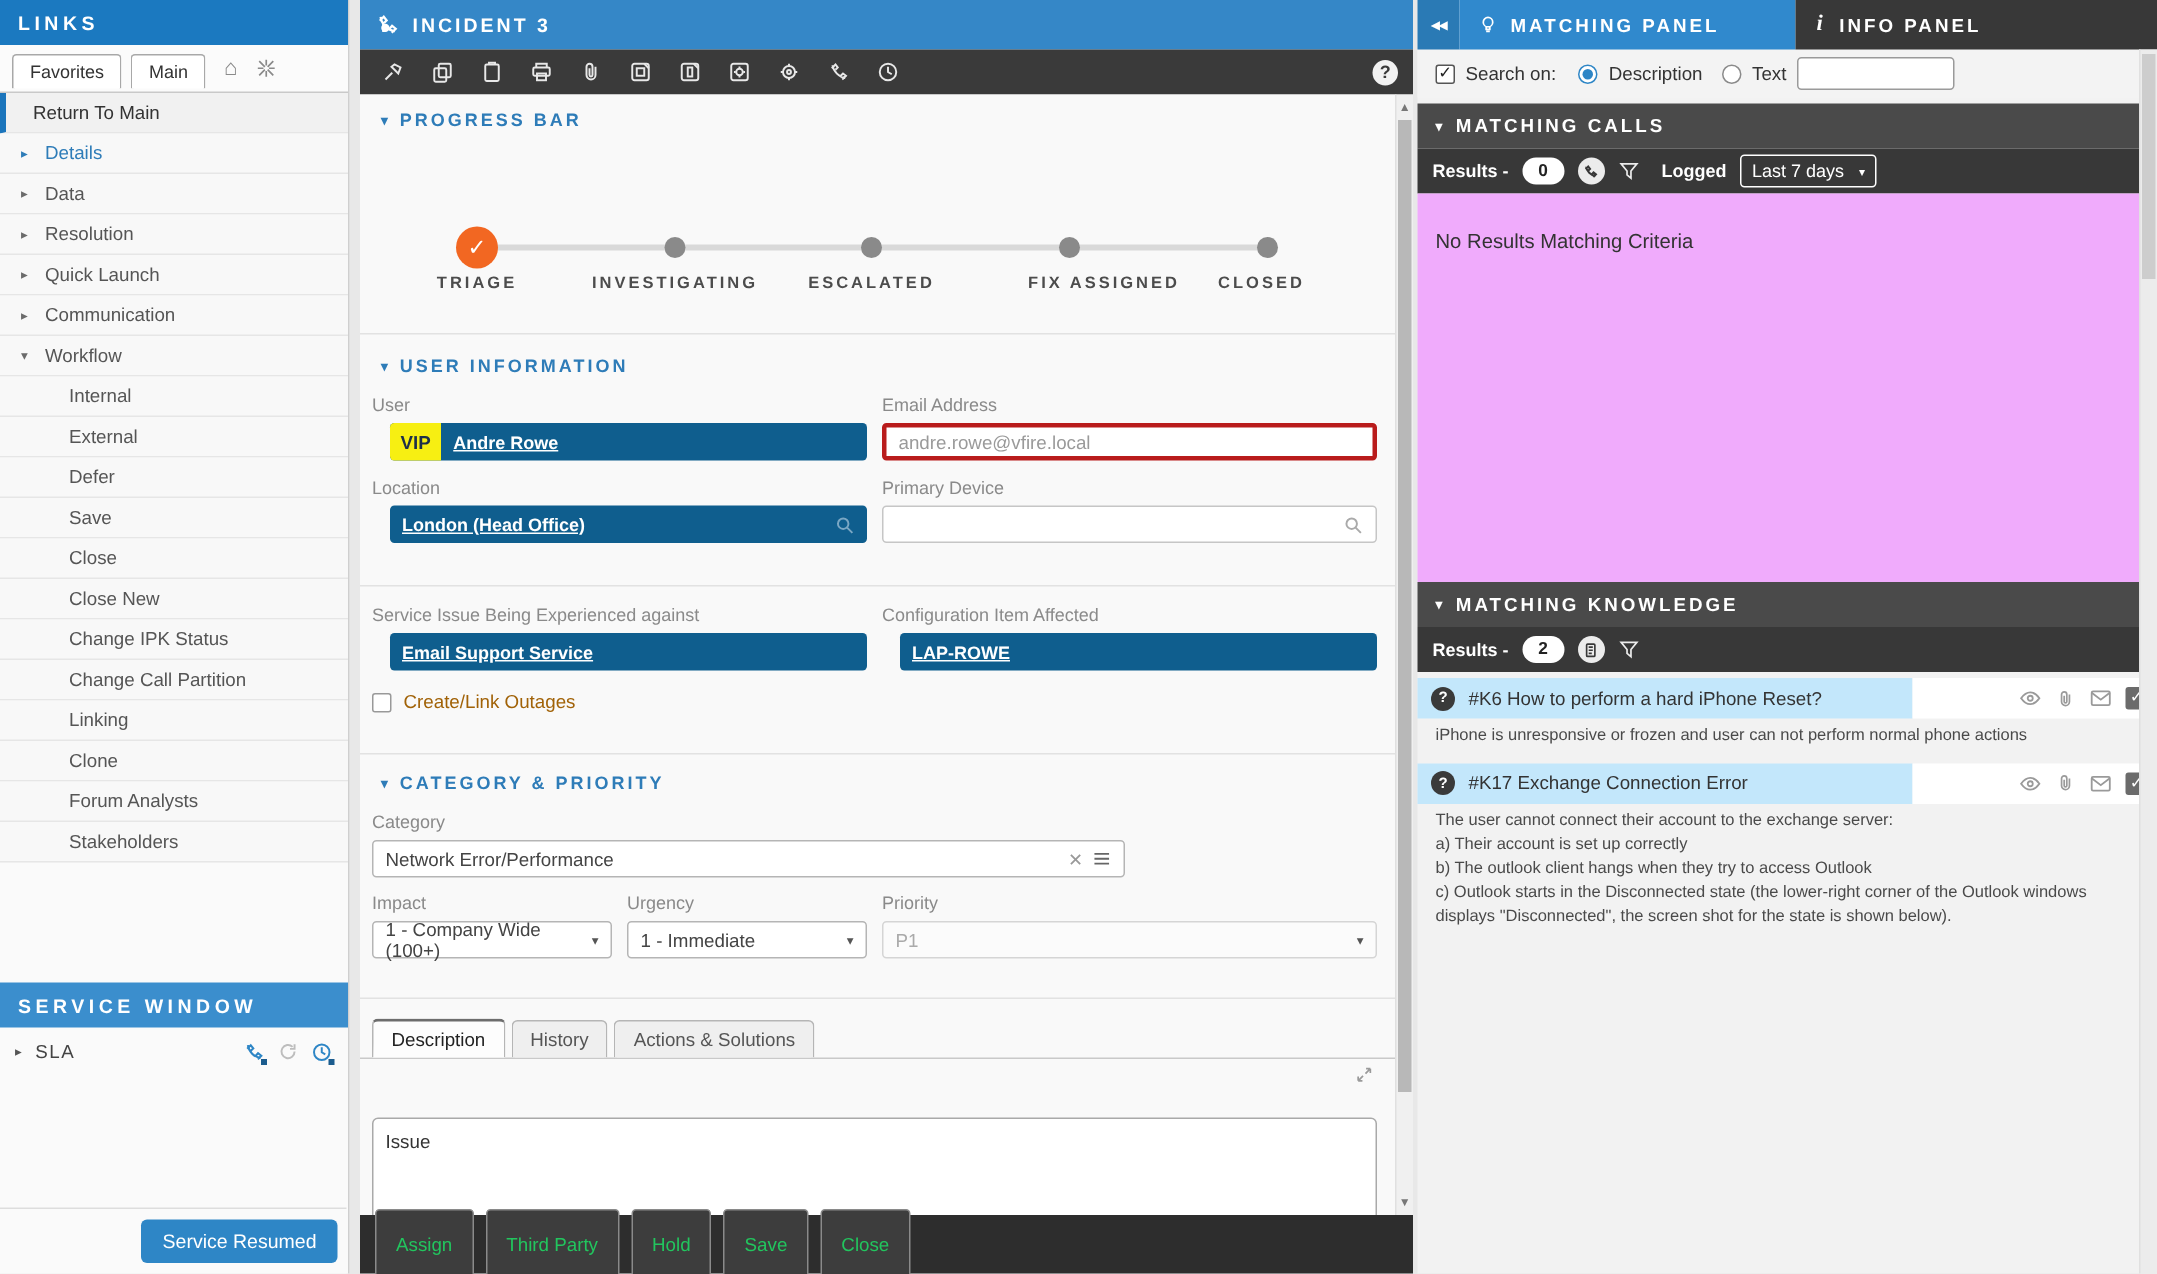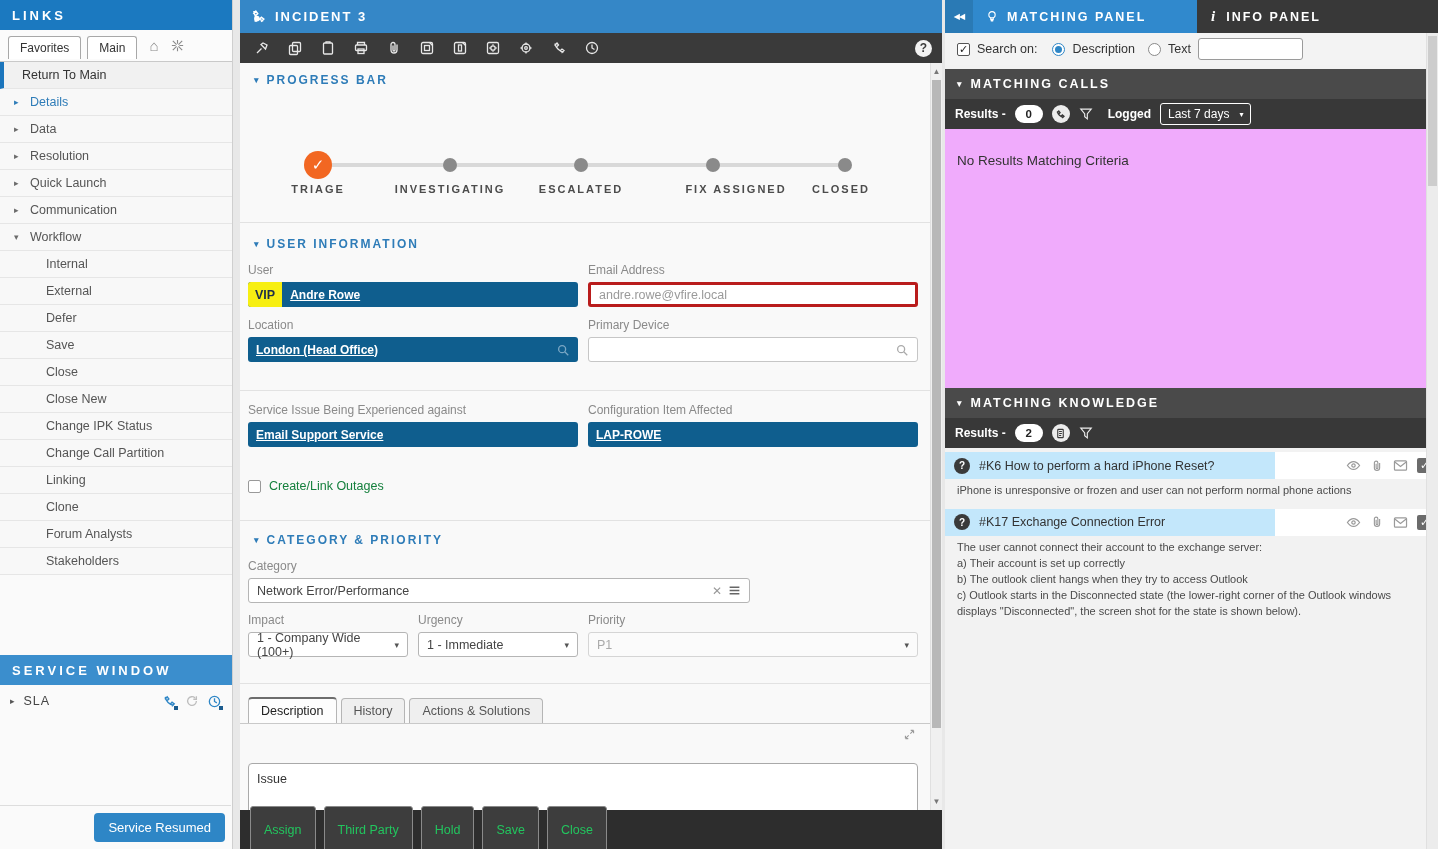--- a/index.html
+++ b/index.html
@@ -46,21 +46,21 @@
   #help-circ { margin-left:auto; width:17px; height:17px; border-radius:50%; background:#f2f2f2;
     color:#3a3a3a; font-size:12px; font-weight:bold; display:flex; align-items:center; justify-content:center; }
   #inc-content { position:absolute; top:63px; left:0; right:12px; bottom:39px; background:#f9f9f9;
     overflow:hidden; }
   .sect-head { color:#2e7cb8; font-size:12px; font-weight:bold; letter-spacing:2px;
     display:flex; align-items:center; gap:6px; }
   .sect-head .tri { font-size:9px; }
   .divider { border-top:1px solid #e2e2e2; }
   .f-label { font-size:12px; color:#8a8a8a; margin-bottom:5px; }
   .bluefield { background:#0f5e8e; border-radius:3px; height:25px; display:flex; align-items:center;
-    padding:0 8px; gap:8px; }
+    padding:0 8px; gap:8px;margin-left:12px; }
   .bluefield a { color:#fff; font-size:12px; font-weight:bold; text-decoration:underline; }
   .vip { background:#f7ef12; color:#1d2f49; font-weight:bold; font-size:12.5px;
     border-radius:3px 0 0 3px; margin-left:-8px; padding:4px 7px; height:25px; display:flex; align-items:center; }
   .txtinput { width:100%; height:25px; border:3px solid #b91c1c; border-radius:3px; background:#fff;
     font-size:12.5px; color:#9a9a9a; padding:0 8px; font-family:"Liberation Sans",sans-serif; }
   .two-col { display:flex; gap:10px; padding:0 12px 0 8px; }
   .two-col > div { flex:1; }
   .selbox { height:25px; border:1px solid #b5b5b5; border-radius:3px; background:#fff;
     display:flex; align-items:center; font-size:12.5px; color:#444; padding:0 8px; gap:6px; }
   .selbox .chev { margin-left:auto; font-size:9px; color:#555; }
@@ -398,21 +398,21 @@
           <a>Email Support Service</a>
         </div>
       </div>
       <div>
         <div class="f-label">Configuration Item Affected</div>
         <div class="bluefield">
           <a>LAP-ROWE</a>
         </div>
       </div>
     </div>
-    <div style="display:flex; align-items:center; gap:8px; padding:14px 0 0 8px; font-size:12.5px; color:#15803d;margin-top:18px;">
+    <div style="display:flex; align-items:center; gap:8px; padding:14px 0 0 8px; font-size:12.5px; color:#a16207;">
       <span class="chk" style="border-color:#999;"></span>
       <span>Create/Link Outages</span>
     </div>
     <div class="divider" style="margin-top:27px;"></div>
 
     
     <div style="padding:12px 0 12px 14px;" class="sect-head">
       <span class="tri">▾</span>
       <span>CATEGORY &amp; PRIORITY</span>
     </div>

